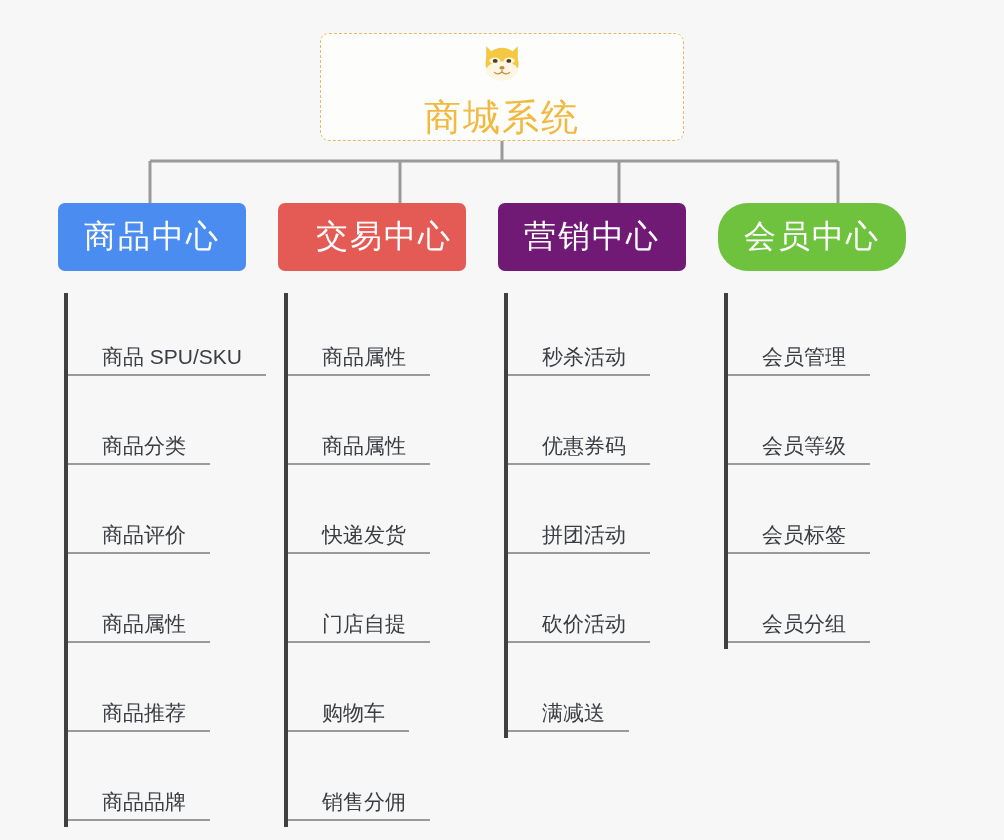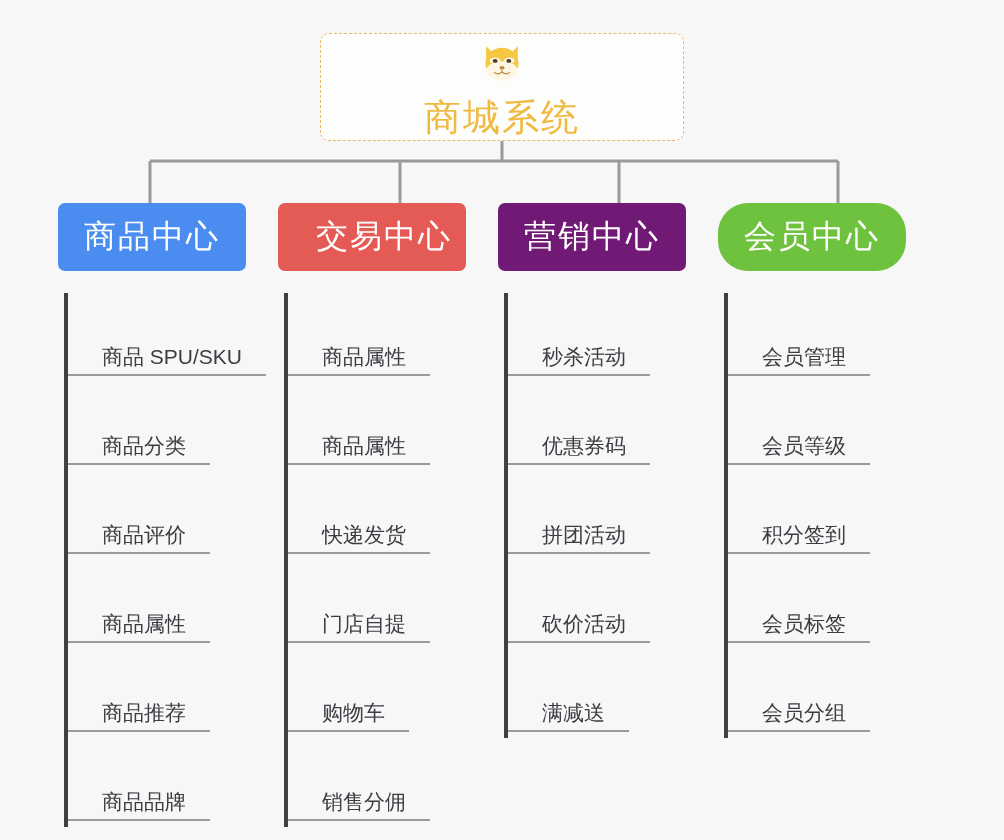--- a/index.html
+++ b/index.html
@@ -221,23 +221,20 @@
       <span>会员中心</span>
     </div>
     <ul class="items">
       <li class="item">
           <span class="item-label">会员管理</span>
         </li>
       <li class="item">
           <span class="item-label">会员等级</span>
         </li>
       <li class="item">
-          <span class="item-label">积分签到</span>
-        </li>
-      <li class="item">
           <span class="item-label">会员标签</span>
         </li>
       <li class="item">
           <span class="item-label">会员分组</span>
         </li>
     </ul>
   </div>
 
 </div>
 

